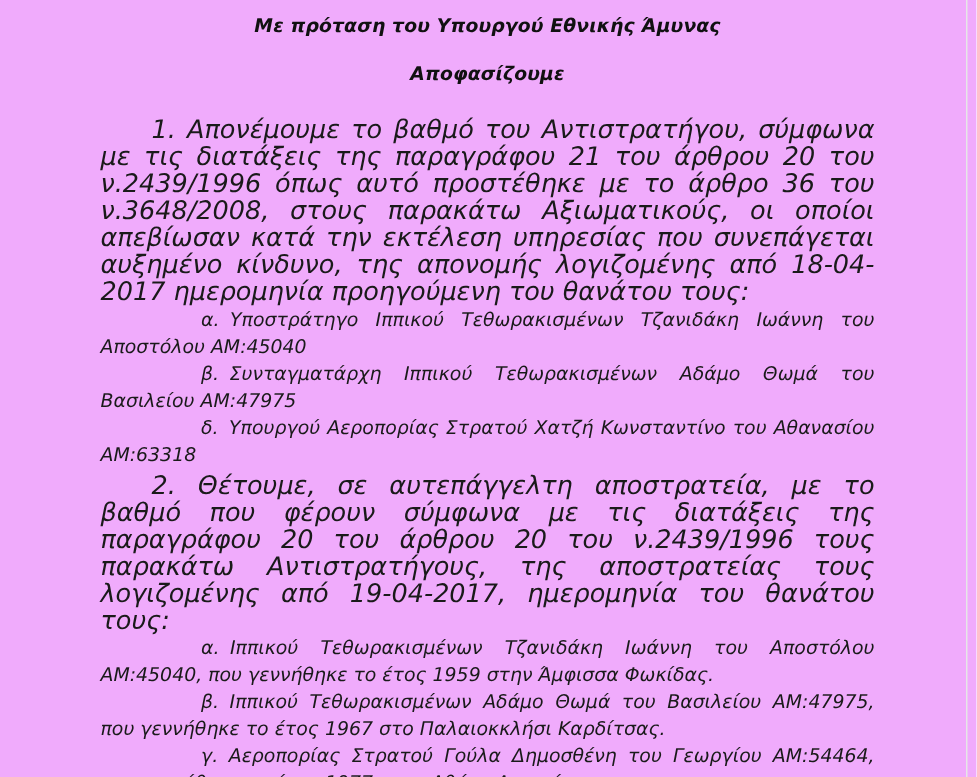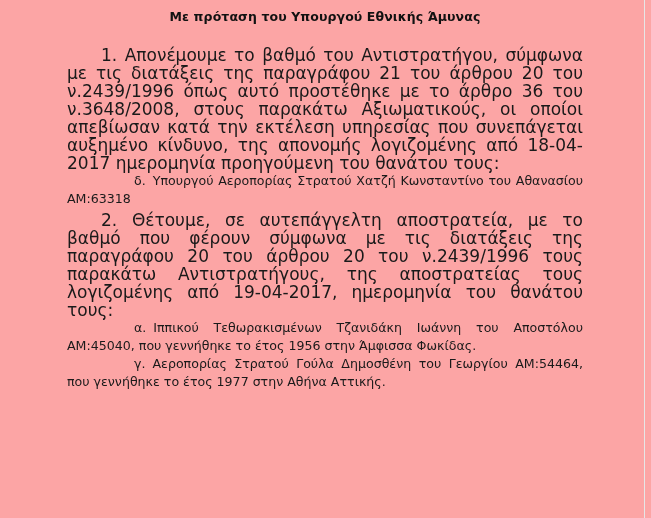--- a/index.html
+++ b/index.html
@@ -25,22 +25,23 @@
     height: 518px;
     background: #e6e6e6;
   }
 
   .page {
     position: absolute;
     top: 0;
     left: 0;
     width: 651px;
     height: 518px;
-    background: #fca5a5;
+    background: #f0abfc;
     box-sizing: border-box;
+    font-style: italic;
   }
 
   .doc-body {
     position: absolute;
     left: 67px;
     top: 0;
     width: 516px;
   }
 
   .heading {
@@ -96,41 +97,51 @@
 <body>
 
 <div class="page">
 
   <div class="page-edge-right"></div>
 
   <div class="doc-body">
 
     <div class="heading heading-1">Με πρόταση του Υπουργού Εθνικής Άμυνας</div>
 
+    <div class="heading heading-2">Αποφασίζουμε</div>
 
     <p class="para para-1">
       <span class="lead-indent"></span><span>1.</span>
       <span class="txt">Απονέμουμε το βαθμό του Αντιστρατήγου, σύμφωνα με τις διατάξεις της παραγράφου 21 του άρθρου 20 του ν.2439/1996 όπως αυτό προστέθηκε με το άρθρο 36 του ν.3648/2008, στους παρακάτω Αξιωματικούς, οι οποίοι απεβίωσαν κατά την εκτέλεση υπηρεσίας που συνεπάγεται αυξημένο κίνδυνο, της απονομής λογιζομένης από 18-04-2017 ημερομηνία προηγούμενη του θανάτου τους:</span>
     </p>
 
+    <p class="item">
+      <span class="sub-indent"></span><span>α.</span><span class="gap"></span><span class="txt">Υποστράτηγο Ιππικού Τεθωρακισμένων Τζανιδάκη Ιωάννη του Αποστόλου ΑΜ:45040</span>
+    </p>
 
+    <p class="item">
+      <span class="sub-indent"></span><span>β.</span><span class="gap"></span><span class="txt">Συνταγματάρχη Ιππικού Τεθωρακισμένων Αδάμο Θωμά του Βασιλείου ΑΜ:47975</span>
+    </p>
 
 
     <p class="item">
       <span class="sub-indent"></span><span>δ.</span><span class="gap"></span><span class="txt">Υπουργού Αεροπορίας Στρατού Χατζή Κωνσταντίνο του Αθανασίου ΑΜ:63318</span>
     </p>
 
     <p class="para para-2">
       <span class="lead-indent"></span><span>2.</span>
       <span class="txt">Θέτουμε, σε αυτεπάγγελτη αποστρατεία, με το βαθμό που φέρουν σύμφωνα με τις διατάξεις της παραγράφου 20 του άρθρου 20 του ν.2439/1996 τους παρακάτω Αντιστρατήγους, της αποστρατείας τους λογιζομένης από 19-04-2017, ημερομηνία του θανάτου τους:</span>
     </p>
 
     <p class="item">
-      <span class="sub-indent"></span><span>α.</span><span class="gap"></span><span class="txt">Ιππικού Τεθωρακισμένων Τζανιδάκη Ιωάννη του Αποστόλου ΑΜ:45040, που γεννήθηκε το έτος 1956 στην Άμφισσα Φωκίδας.</span>
+      <span class="sub-indent"></span><span>α.</span><span class="gap"></span><span class="txt">Ιππικού Τεθωρακισμένων Τζανιδάκη Ιωάννη του Αποστόλου ΑΜ:45040, που γεννήθηκε το έτος 1959 στην Άμφισσα Φωκίδας.</span>
     </p>
 
+    <p class="item">
+      <span class="sub-indent"></span><span>β.</span><span class="gap"></span><span class="txt">Ιππικού Τεθωρακισμένων Αδάμο Θωμά του Βασιλείου ΑΜ:47975, που γεννήθηκε το έτος 1967 στο Παλαιοκκλήσι Καρδίτσας.</span>
+    </p>
 
     <p class="item">
       <span class="sub-indent"></span><span>γ.</span><span class="gap"></span><span class="txt">Αεροπορίας Στρατού Γούλα Δημοσθένη του Γεωργίου ΑΜ:54464, που γεννήθηκε το έτος 1977 στην Αθήνα Αττικής.</span>
     </p>
 
   </div>
 </div>
 
 </body></html>

